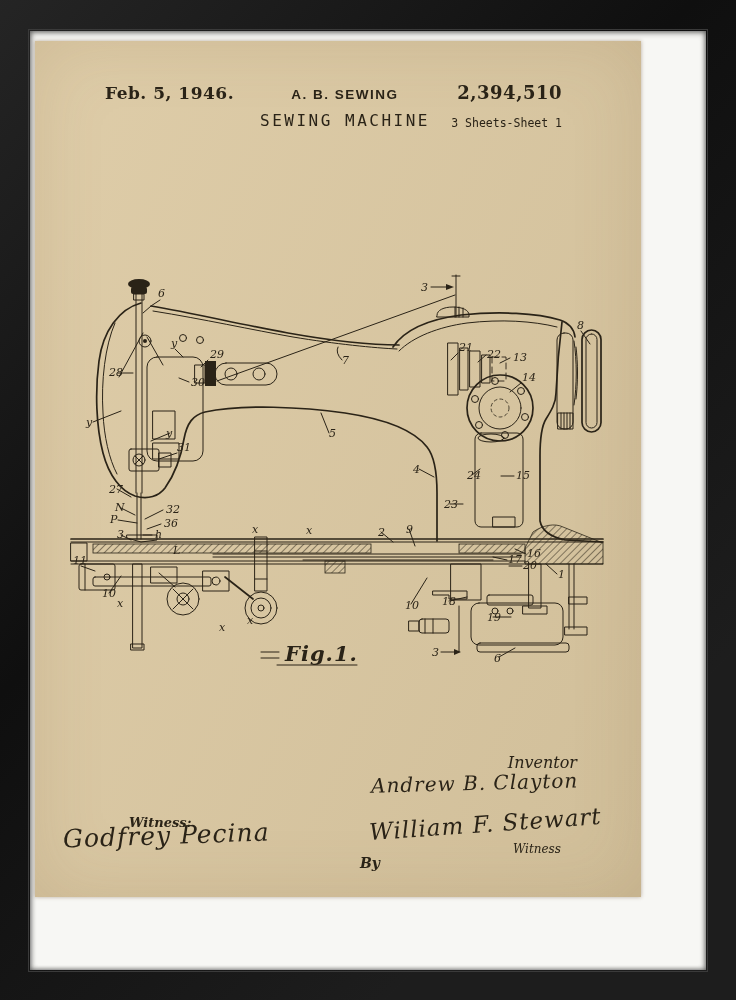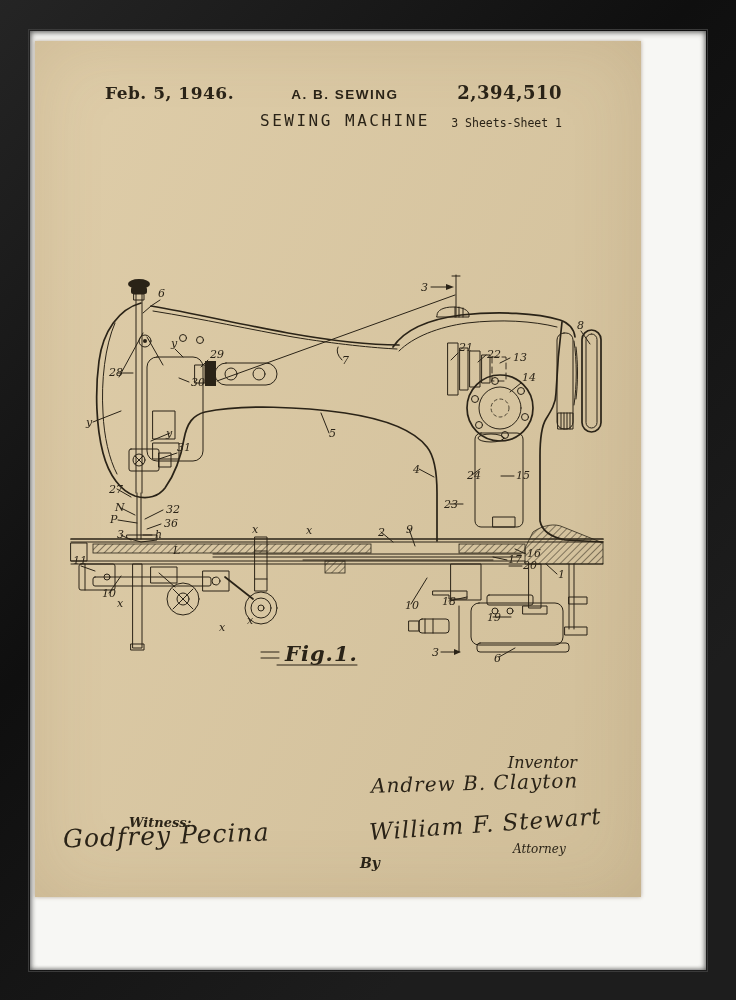--- a/index.html
+++ b/index.html
@@ -278,16 +278,16 @@
     <g>
       <path class="ln" d="M198,391 H216 M198,397 H216 M214,404 H294"></path>
       <text class="fig" x="222" y="400">Fig.1.</text>
     </g>
   </svg>
 
   <div class="abs sig s-inventor">Inventor</div>
   <div class="abs sig s-invsig">Andrew B. Clayton</div>
   <div class="abs s-by">By</div>
   <div class="abs sig s-attsig">William F. Stewart</div>
-  <div class="abs sig s-attorney">Attorney</div>
+  <div class="abs sig s-attorney">Witness</div>
   <div class="abs sig s-witness">Witness:</div>
   <div class="abs sig s-witsig">Godfrey Pecina</div>
 </div>
 
 </body></html>

